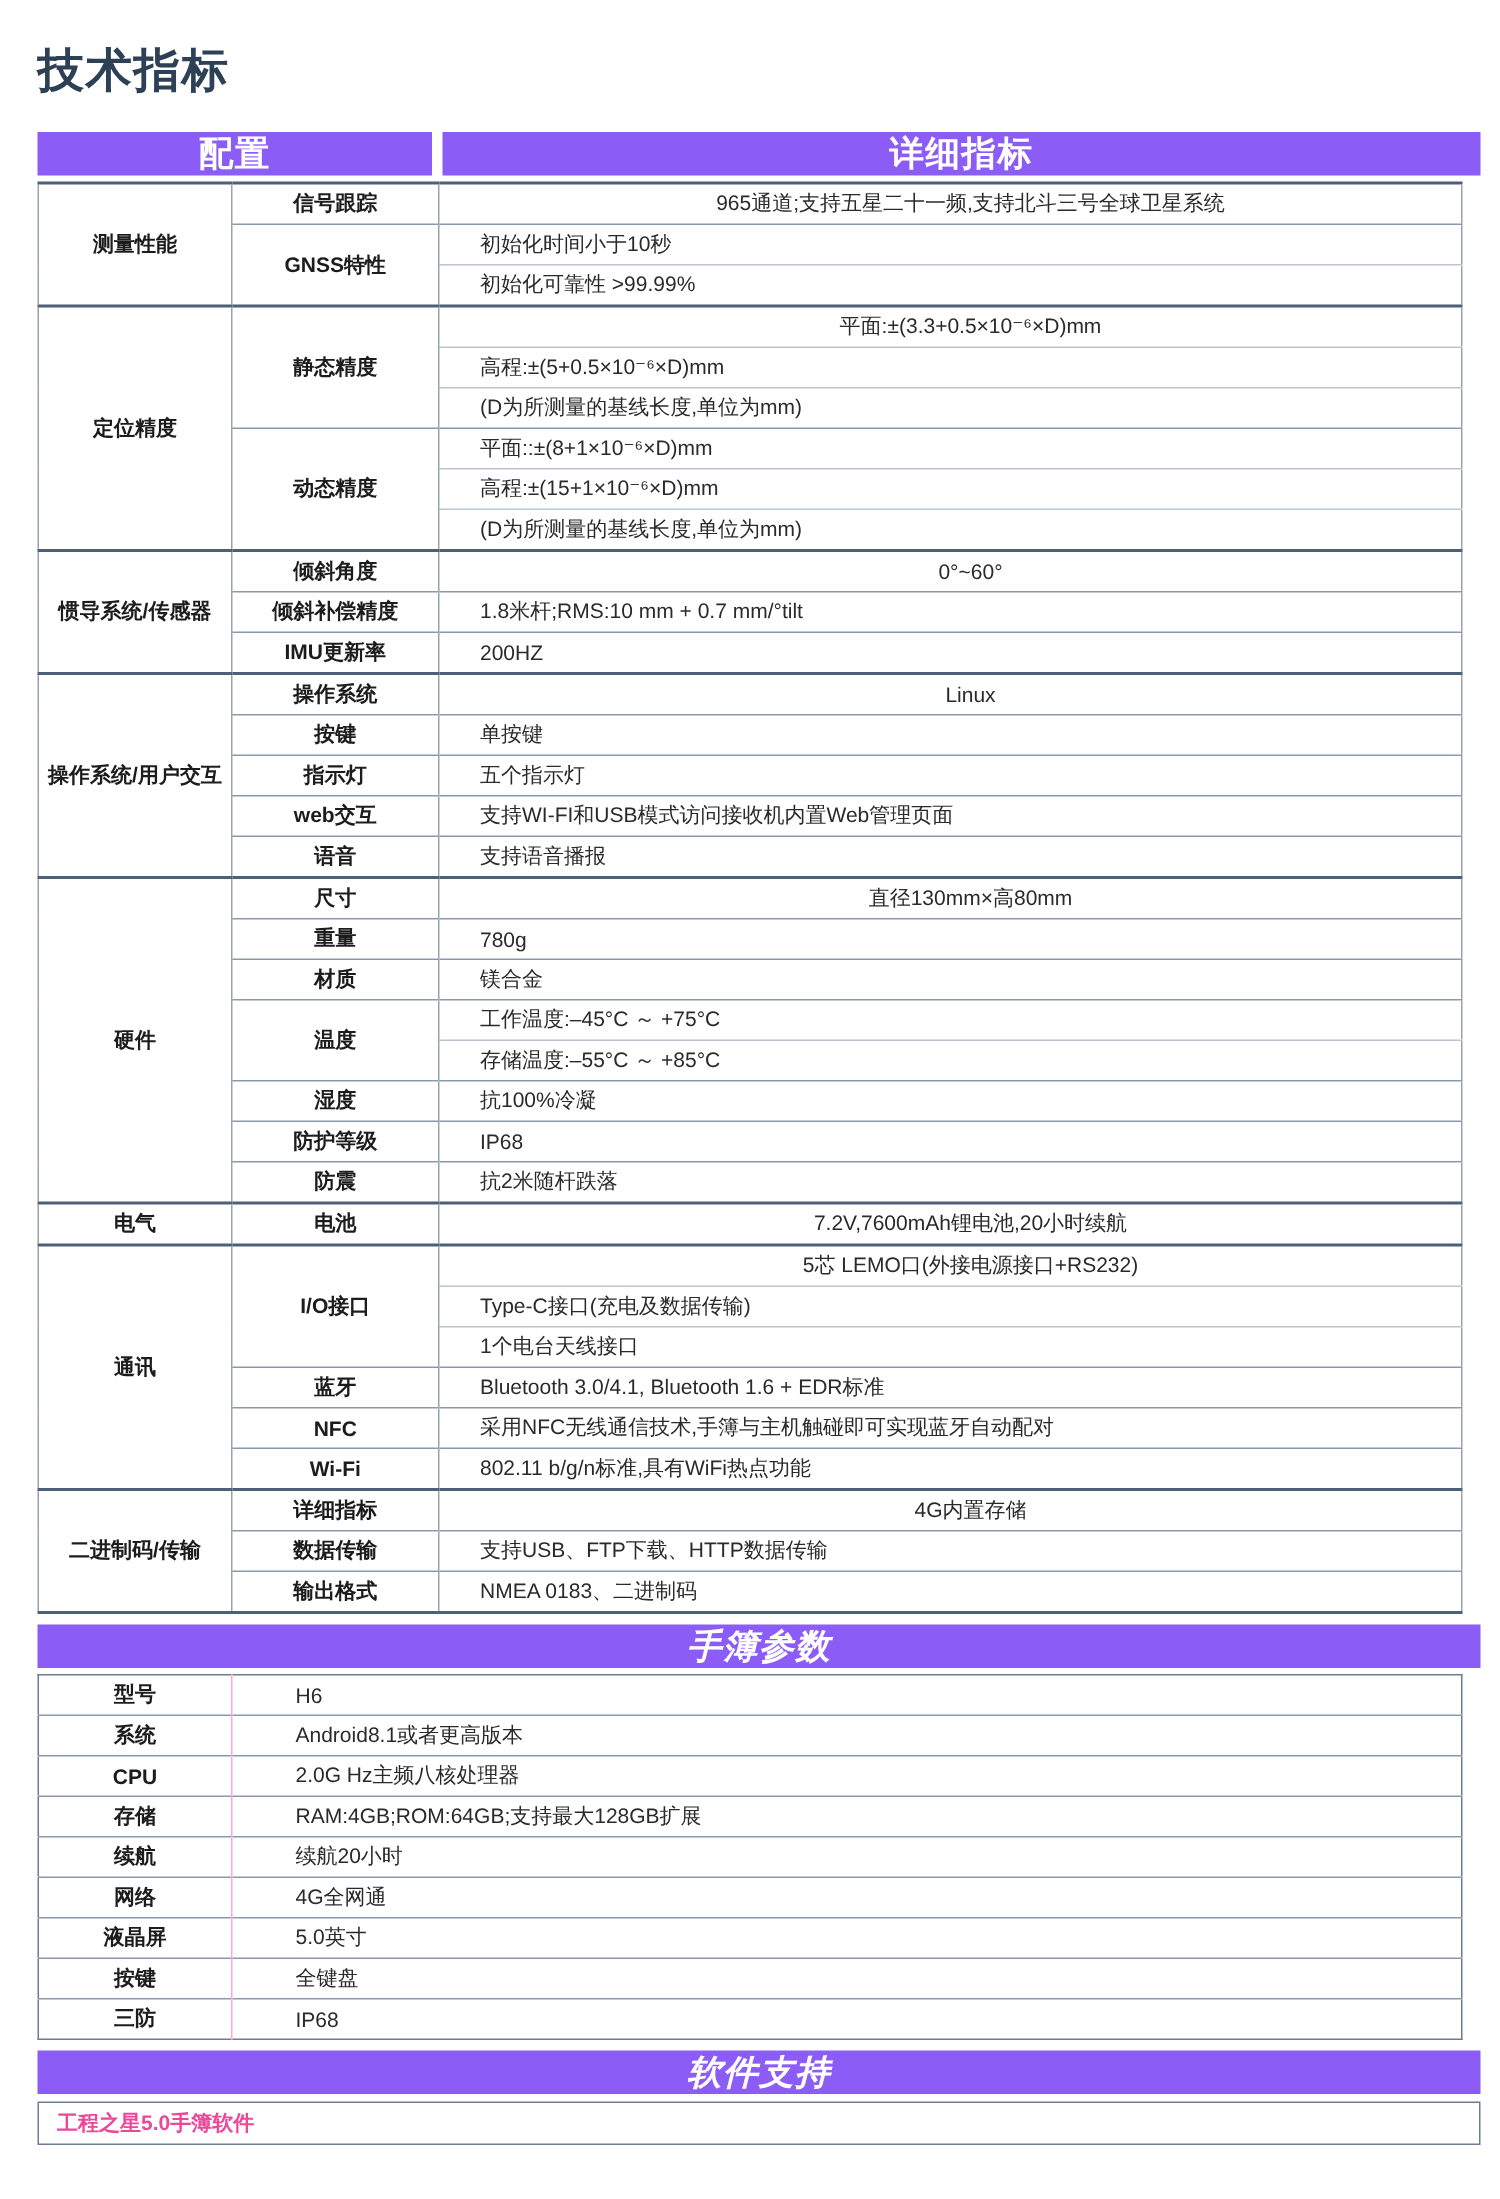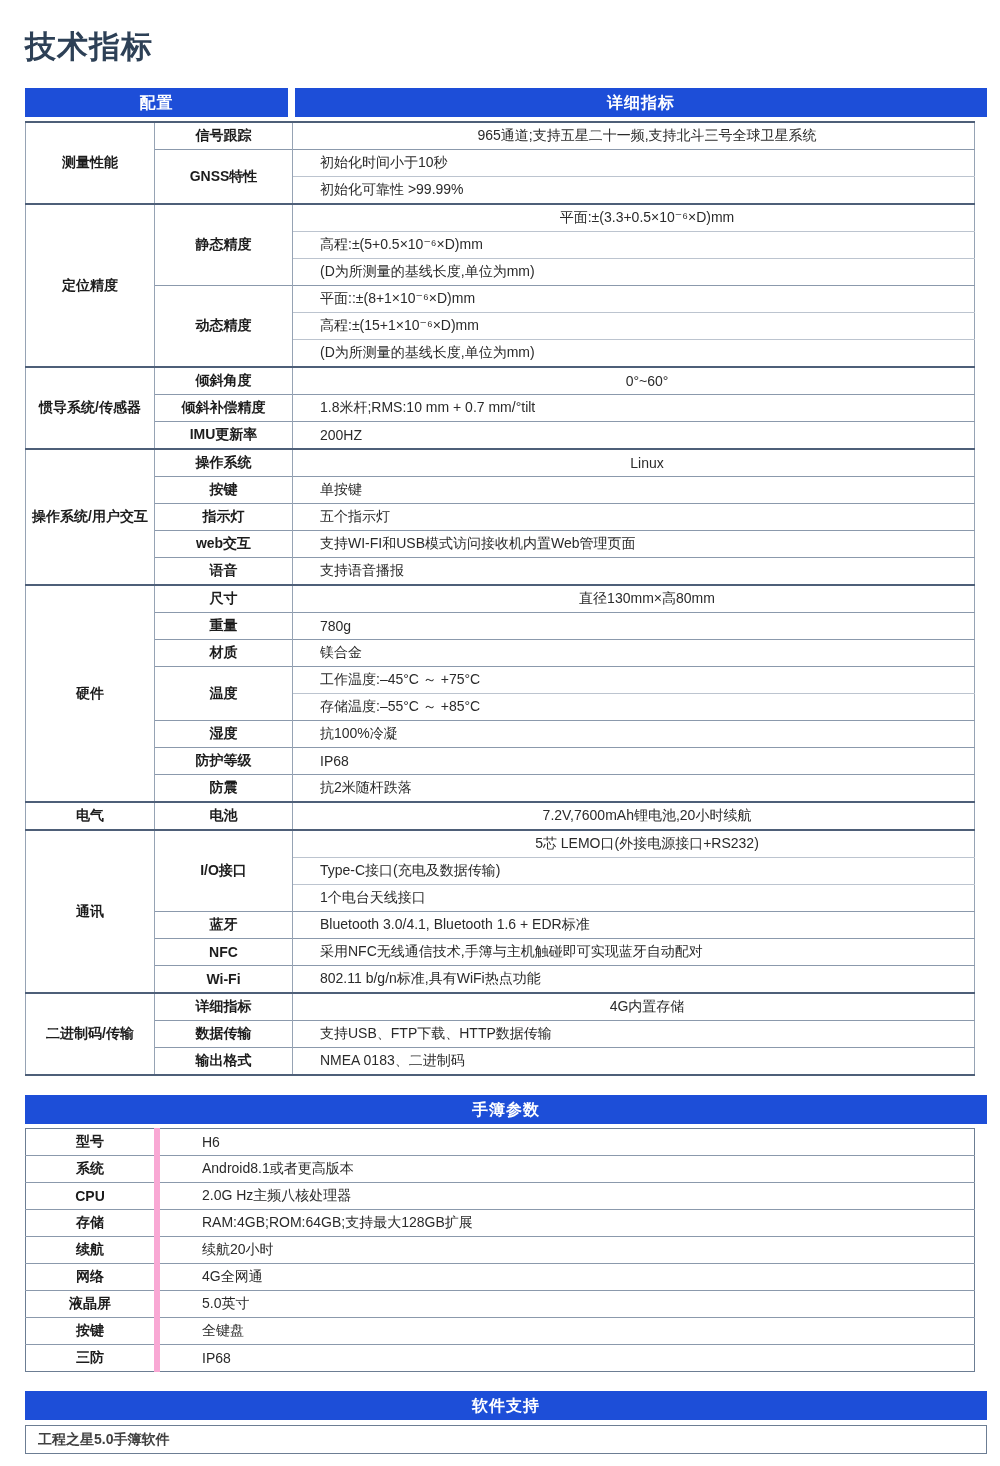--- a/index.html
+++ b/index.html
@@ -10,46 +10,46 @@
     -webkit-font-smoothing:antialiased;
   }
   .page{width:962px;margin:0 0 0 25px;}
   .doc-title{
     font-size:31px;font-weight:700;color:#2d4056;
     margin:0;padding:26px 0 20px 0;letter-spacing:1px;
   }
   
   .band-row{display:flex;gap:7px;}
   .band{
-    background:#1d4ed8;color:#ffffff;font-weight:700;font-size:16px;
+    background:#8b5cf6;color:#ffffff;font-weight:700;font-size:23px;
     height:29px;line-height:29px;text-align:center;letter-spacing:1px;
   }
   .band-config{width:263px;}
   .band-detail{flex:1;}
-  .band-full{width:100%;margin-top:19px;}
+  .band-full{width:100%;margin-top:7px;font-style:italic;}
   
   table{border-collapse:collapse;width:950px;margin-top:4px;table-layout:fixed;}
   td,th{font-size:14px;height:26px;padding:0;vertical-align:middle;}
   th{font-weight:700;color:#1c1c1c;text-align:center;}
   td.value-cell{text-align:left;padding-left:27px;color:#2a2a2a;}
   #specTable{border:1px solid #96a3b4;border-top:2px solid #4e5f78;border-bottom:2px solid #4e5f78;}
   #specTable th.group-cell{width:128px;border-right:1px solid #96a3b4;}
   #specTable th.label-cell{width:137px;border-right:1px solid #96a3b4;}
   #specTable tr.group-start > *{border-top:2px solid #4e5f78;text-align:center;}
   #specTable tr.item-start > *{border-top:1px solid #8b99ac;}
   #specTable tr.cont > *{border-top:1px solid #bcc4cf;}
   
   #handTable{border:1px solid #6c7d93;margin-top:4px;}
-  #handTable th.label-cell{width:128px;border-right:6px solid #f9a8d4;}
+  #handTable th.label-cell{width:128px;border-right:1px solid #f9a8d4;}
   #handTable tr + tr > *{border-top:1px solid #8b99ac;}
   #handTable td.value-cell{padding-left:42px;}
   
   .software-box{
     margin-top:5px;border:1px solid #6c7d93;height:27px;line-height:27px;
-    font-size:14px;font-weight:700;color:#404040;padding-left:12px;
+    font-size:14px;font-weight:700;color:#ec4899;padding-left:12px;
   }
 </style>
 </head>
 <body>
 
 <div class="page">
 
   <h1 class="doc-title">技术指标</h1>
 
   <div class="band-row">

